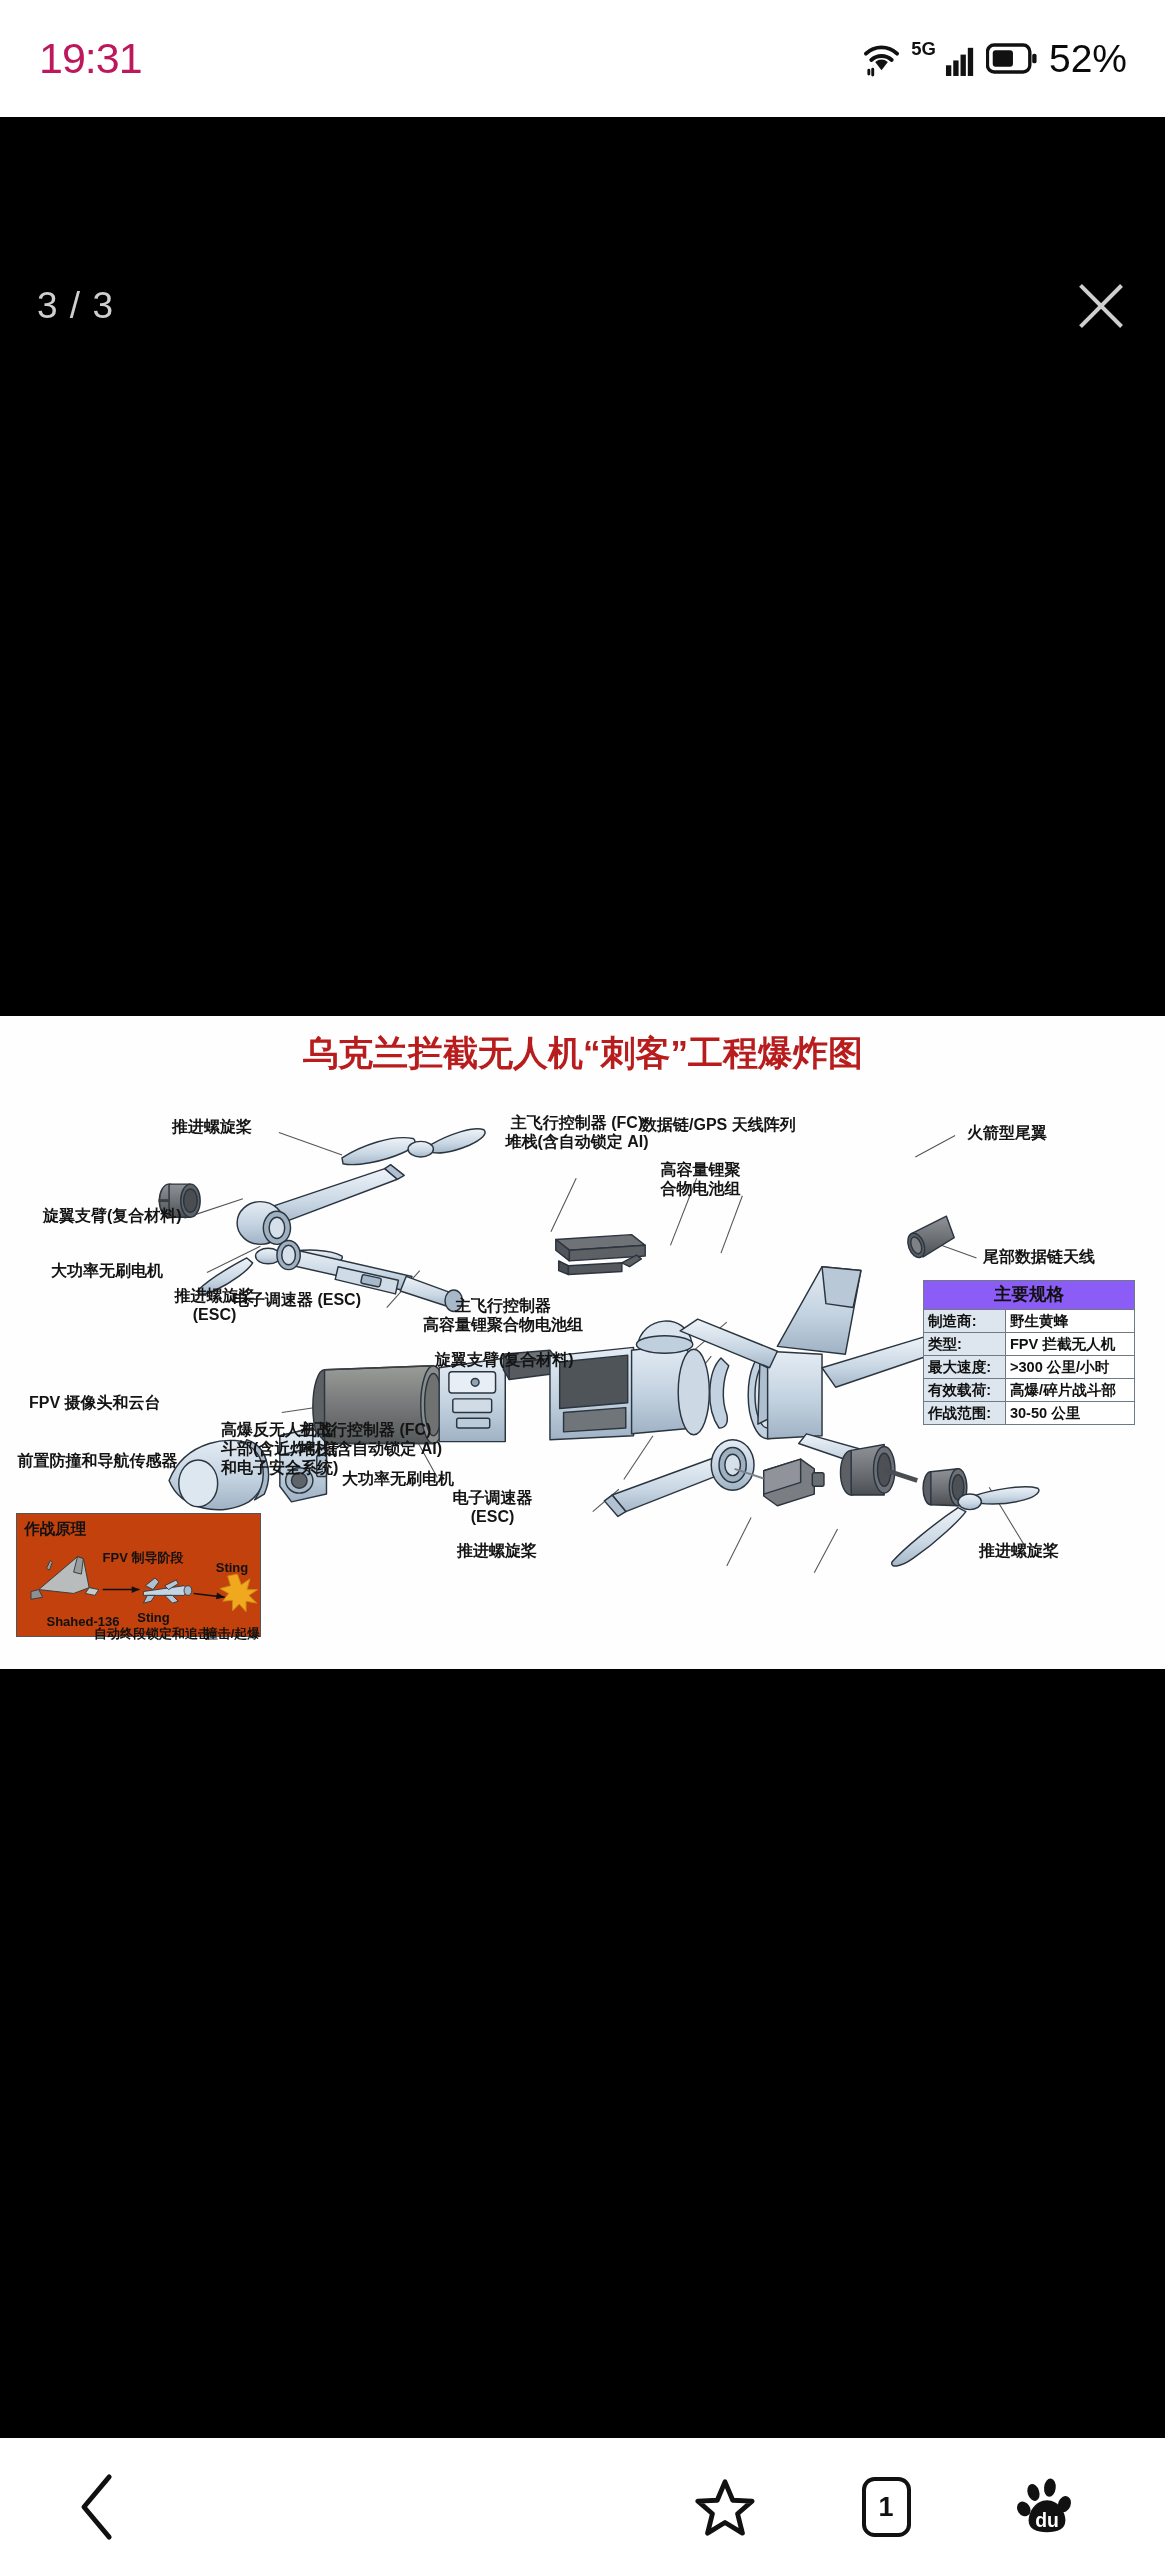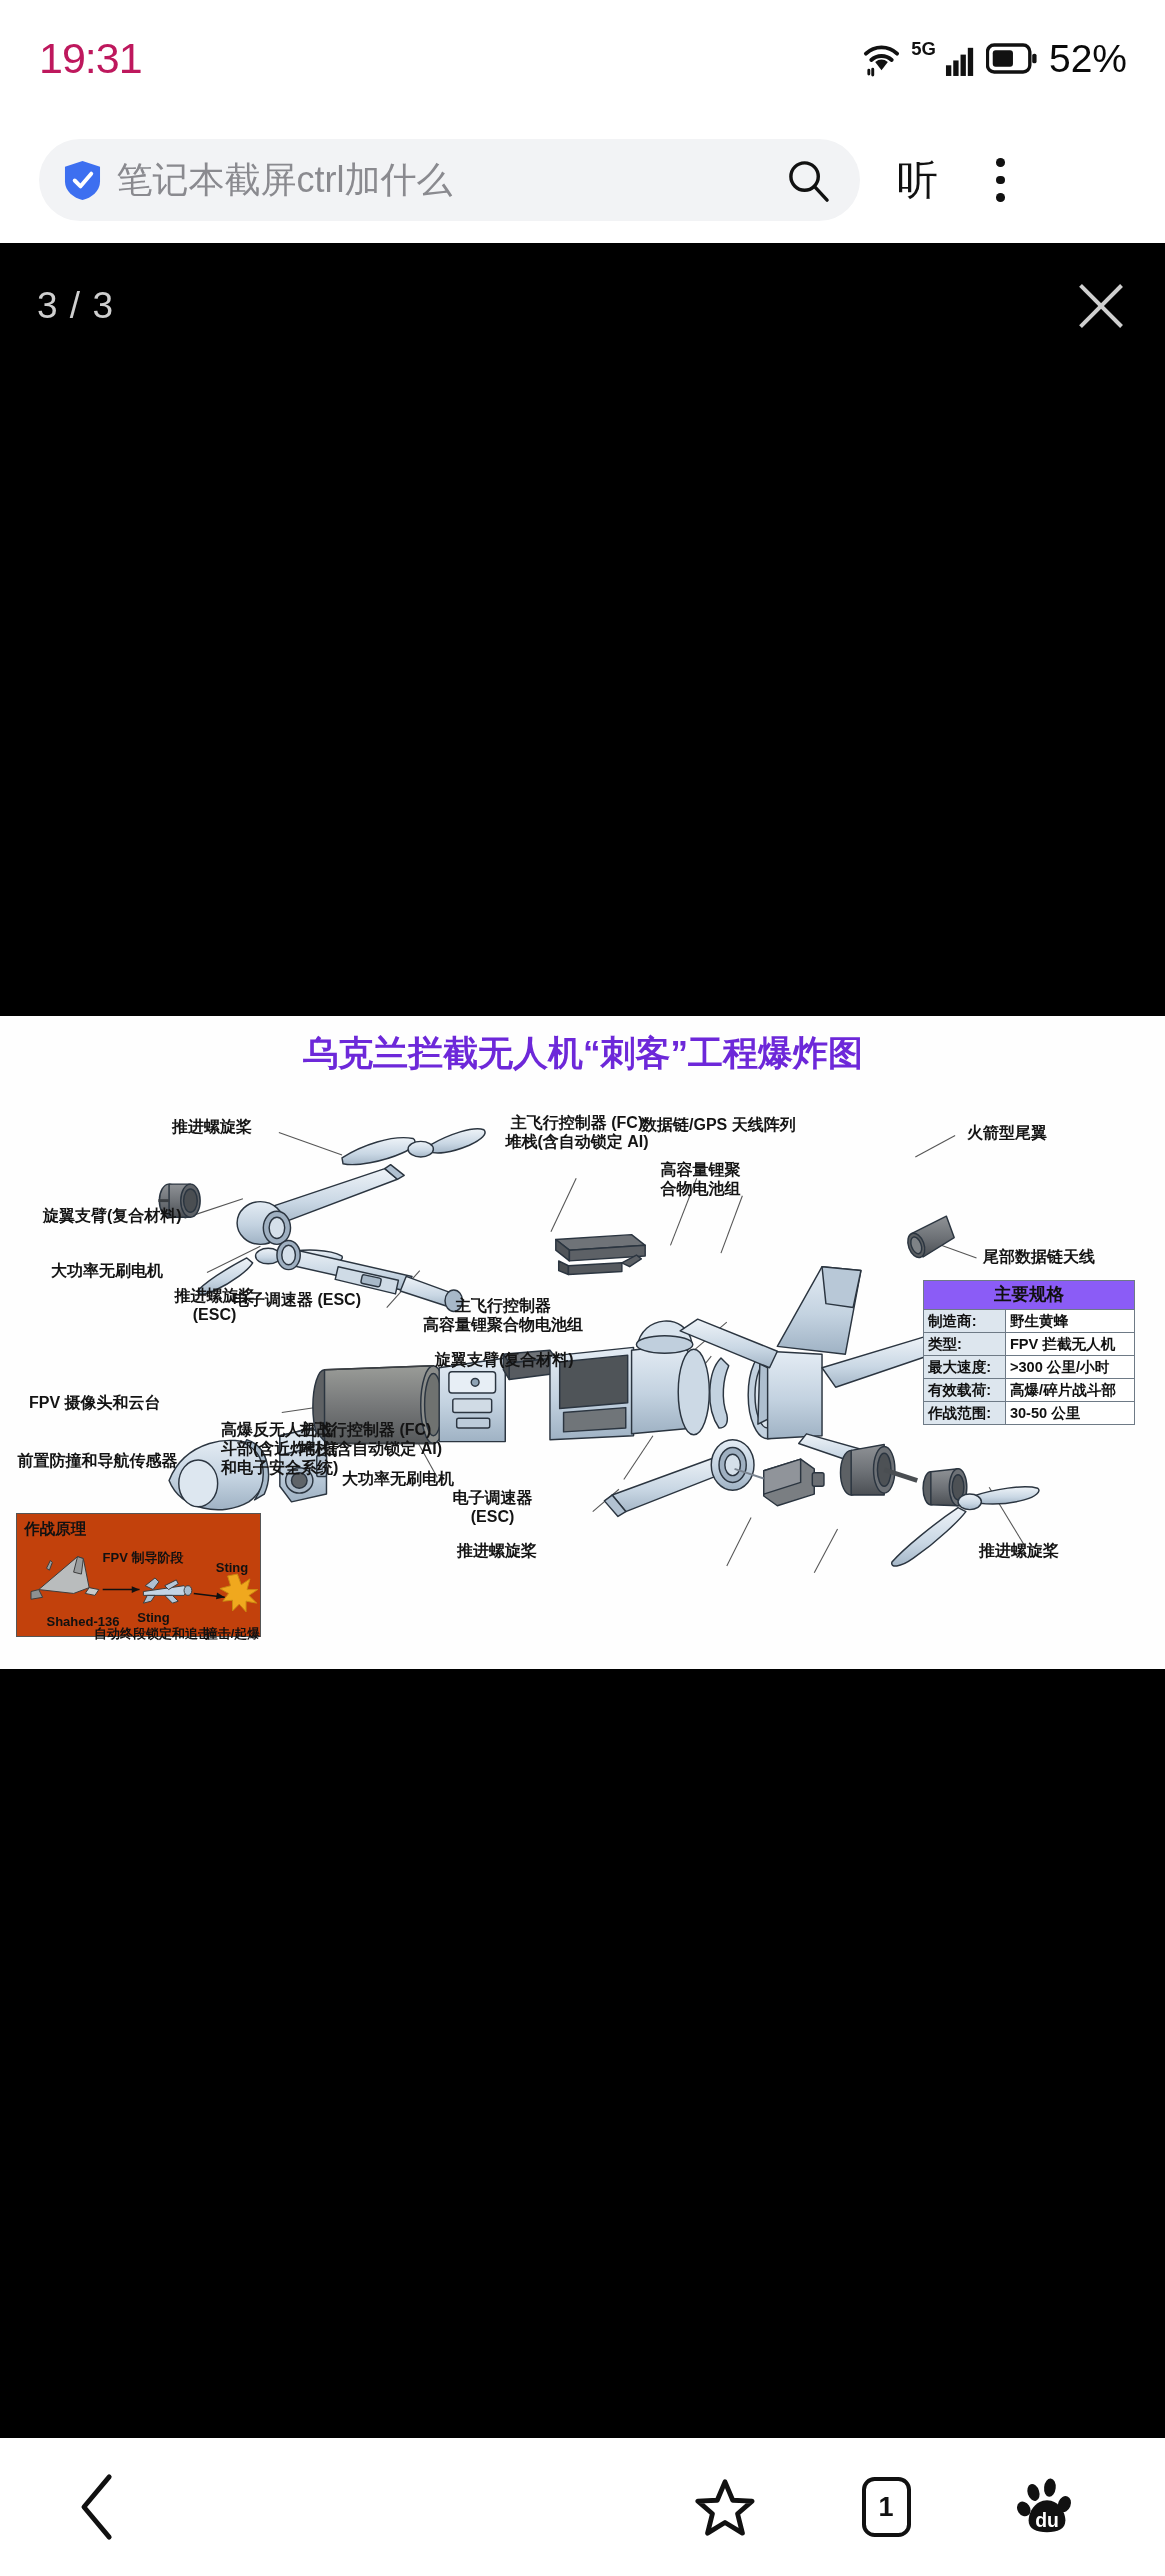--- a/index.html
+++ b/index.html
@@ -65,21 +65,21 @@
 
   
   .imgpanel {
     position: absolute; top: 1016px; left: 0; width: 1166px; height: 653px;
     background: #fefefe; overflow: hidden;
   }
   .diagram { position: relative; width: 1166px; height: 653px; }
 
   .diag-title {
     position: absolute; top: 13.6px; left: 0; width: 1166px; text-align: center;
-    font-size: 35px; font-weight: bold; color: #6d28d9; letter-spacing: 0px;
+    font-size: 35px; font-weight: bold; color: #b91c1c; letter-spacing: 0px;
   }
 
   .lbl {
     position: absolute; font-size: 16px; font-weight: bold; color: #141414;
     line-height: 1.2; white-space: pre; letter-spacing: 0px;
   }
   .lbl.ctr { text-align: center; }
 
   svg.art { position: absolute; top: 0; left: 0; width: 1166px; height: 653px; }
 
@@ -150,39 +150,20 @@
       </svg>
       <svg class="icn" width="52" height="33" viewBox="0 0 54 34">
         <rect x="1.5" y="3" width="44" height="28" rx="7" ry="7" fill="none" stroke="#111" stroke-width="3.5"></rect>
         <rect x="7" y="8.5" width="21" height="17" rx="3" fill="#111"></rect>
         <rect x="48" y="12" width="4.5" height="10" rx="2" fill="#111"></rect>
       </svg>
       <div class="status-pct">52%</div>
     </div>
   </div>
 
-  <div class="searchrow">
-    <div class="searchbox">
-      <svg class="shield" viewBox="0 0 38 42">
-        <path d="M19 1 L37 7 V22 C37 32 28 39 19 41 C10 39 1 32 1 22 V7 Z" fill="#3d6ff0"></path>
-        <path d="M11 21 L17 27 L28 14" stroke="#fff" stroke-width="4" fill="none" stroke-linecap="round" stroke-linejoin="round"></path>
-      </svg>
-      <div class="searchtext">笔记本截屏ctrl加什么</div>
-      <svg class="search-mag" viewBox="0 0 46 46">
-        <circle cx="19" cy="19" r="14" fill="none" stroke="#111" stroke-width="3.5"></circle>
-        <line x1="29" y1="29" x2="42" y2="43" stroke="#111" stroke-width="3.5" stroke-linecap="round"></line>
-      </svg>
-    </div>
-    <div class="listen-btn">听</div>
-    <div class="kebab">
-        <i></i>
-        <i></i>
-        <i></i>
-      </div>
-  </div>
 
   <div class="viewer-header">
     <div class="page-ind">3 / 3</div>
     <div class="close-x"></div>
   </div>
 
   <div class="imgpanel">
     <div class="diagram">
 
       <div class="diag-title">乌克兰拦截无人机“刺客”工程爆炸图</div>

